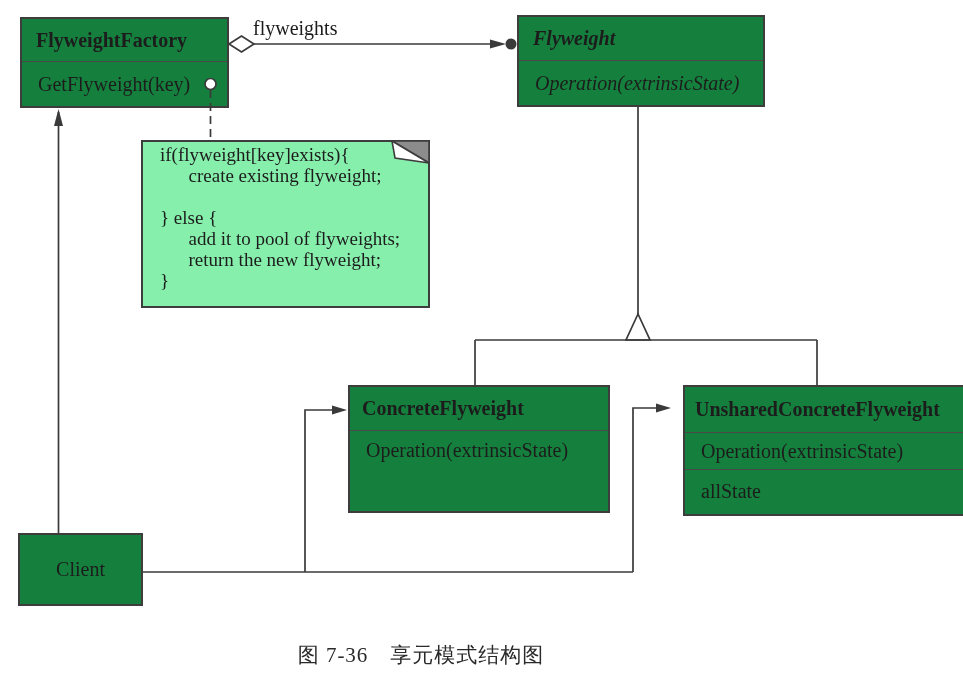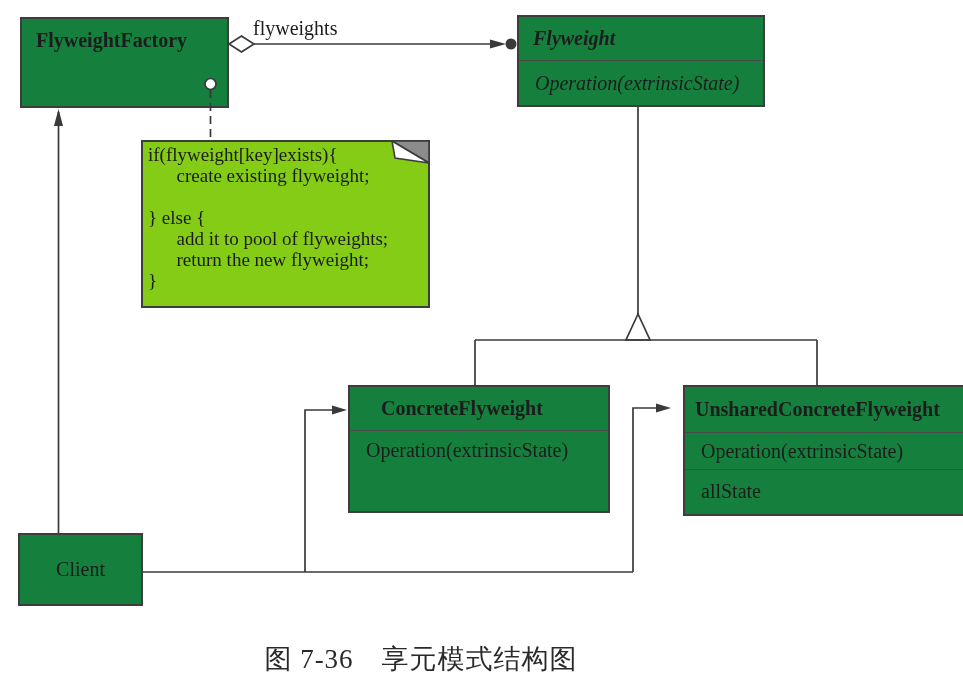--- a/index.html
+++ b/index.html
@@ -16,28 +16,28 @@
   .row.title{font-weight:bold;font-size:20px;padding-left:14px;}
   .row.member{font-size:20px;padding-left:16px;border-top:1.5px solid #4a4a4a;}
   .italic{font-style:italic;}
   .client-row{height:100%;display:flex;align-items:center;justify-content:center;font-size:20px;}
   .assoc-label{
     position:absolute;left:253px;top:17px;z-index:6;
     font-size:20px;white-space:pre;
   }
   .note-box{
     position:absolute;left:141px;top:140px;width:289px;height:168px;z-index:2;
-    background:#84cc16;border:2px solid #3d3d3d;box-sizing:border-box;
-    padding:2px 0 0 5px;
+    background:#86efac;border:2px solid #3d3d3d;box-sizing:border-box;
+    padding:2px 0 0 17px;
   }
   .note-line{font-size:19px;line-height:21px;min-height:21px;white-space:pre;}
   .note-fold{position:absolute;right:-2px;top:-2px;z-index:3;}
   .figure-caption{
     position:absolute;left:0;top:641px;width:842px;z-index:2;
-    text-align:center;font-size:27px;color:#2a2a2a;letter-spacing:1px;
+    text-align:center;font-size:21px;color:#2a2a2a;letter-spacing:1px;
   }
 </style>
 </head>
 <body>
 
 <div class="canvas">
 
   <svg class="connector-layer" width="963" height="680" viewBox="0 0 963 680">
 
     <polygon points="229,44 241.5,36 254,44 241.5,52" fill="#ffffff" stroke="#3a3a3a" stroke-width="1.7"></polygon>
@@ -59,20 +59,21 @@
 
     <line x1="143" y1="572" x2="633" y2="572" stroke="#3a3a3a" stroke-width="1.7"></line>
     <polyline points="305,572 305,410 341,410" fill="none" stroke="#3a3a3a" stroke-width="1.7"></polyline>
     <polygon points="347,410 332,405.5 332,414.5" fill="#3a3a3a"></polygon>
     <polyline points="633,572 633,408 665,408" fill="none" stroke="#3a3a3a" stroke-width="1.7"></polyline>
     <polygon points="671,408 656,403.5 656,412.5" fill="#3a3a3a"></polygon>
   </svg>
 
   <div class="uml-box" style="left:20px;top:17px;width:209px;height:91px;">
     <div class="row title" style="height:42px;">FlyweightFactory</div>
+    <div class="row member" style="height:45px;">GetFlyweight(key)</div>
   </div>
 
   <div class="assoc-label">flyweights</div>
 
   <div class="uml-box" style="left:517px;top:15px;width:248px;height:92px;">
     <div class="row title italic" style="height:43px;">Flyweight</div>
     <div class="row member italic" style="height:45px;">Operation(extrinsicState)</div>
   </div>
 
   <div class="note-box">
@@ -83,21 +84,21 @@
     <div class="note-line">      add it to pool of flyweights;</div>
     <div class="note-line">      return the new flyweight;</div>
     <div class="note-line">}</div>
     <svg class="note-fold" width="39" height="25" viewBox="0 0 39 25">
       <polygon points="1,1 38,1 38,23" fill="#8c8c8c" stroke="#3d3d3d" stroke-width="1.6"></polygon>
       <polygon points="1,1 38,23 4,18" fill="#ffffff" stroke="#3d3d3d" stroke-width="1.6"></polygon>
     </svg>
   </div>
 
   <div class="uml-box" style="left:348px;top:385px;width:262px;height:128px;">
-    <div class="row title" style="height:43px;padding-left:12px;margin-left:19px;">ConcreteFlyweight</div>
+    <div class="row title" style="height:43px;padding-left:12px;">ConcreteFlyweight</div>
     <div class="row member" style="height:40px;">Operation(extrinsicState)</div>
   </div>
 
   <div class="uml-box" style="left:672px;top:385px;width:283px;height:131px;margin-left:11px;">
     <div class="row title" style="height:45px;padding-left:10px;">UnsharedConcreteFlyweight</div>
     <div class="row member" style="height:37px;">Operation(extrinsicState)</div>
     <div class="row member" style="height:43px;">allState</div>
   </div>
 
   <div class="uml-box" style="left:18px;top:533px;width:125px;height:73px;">

